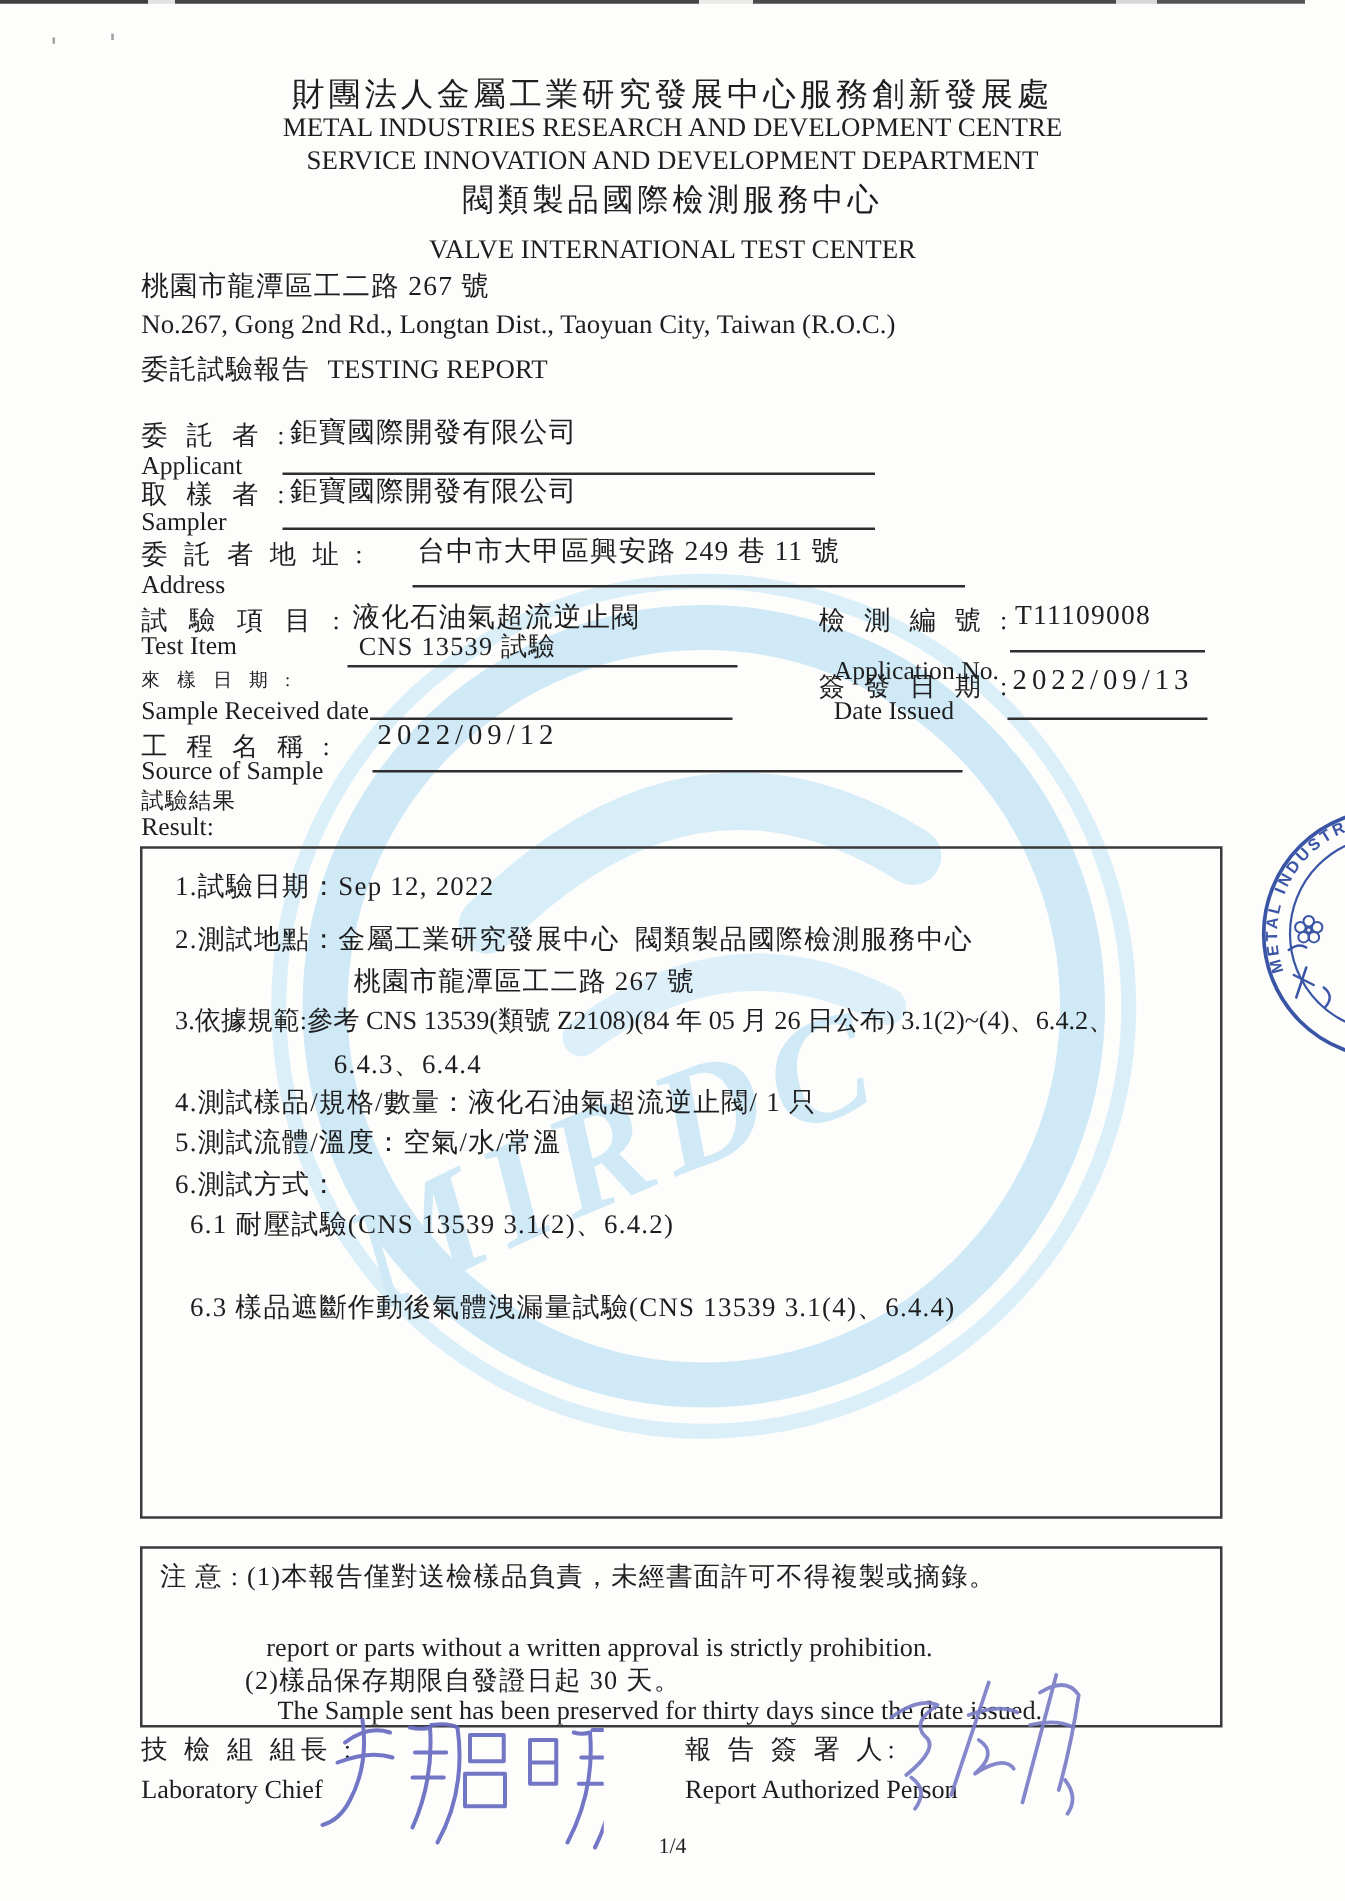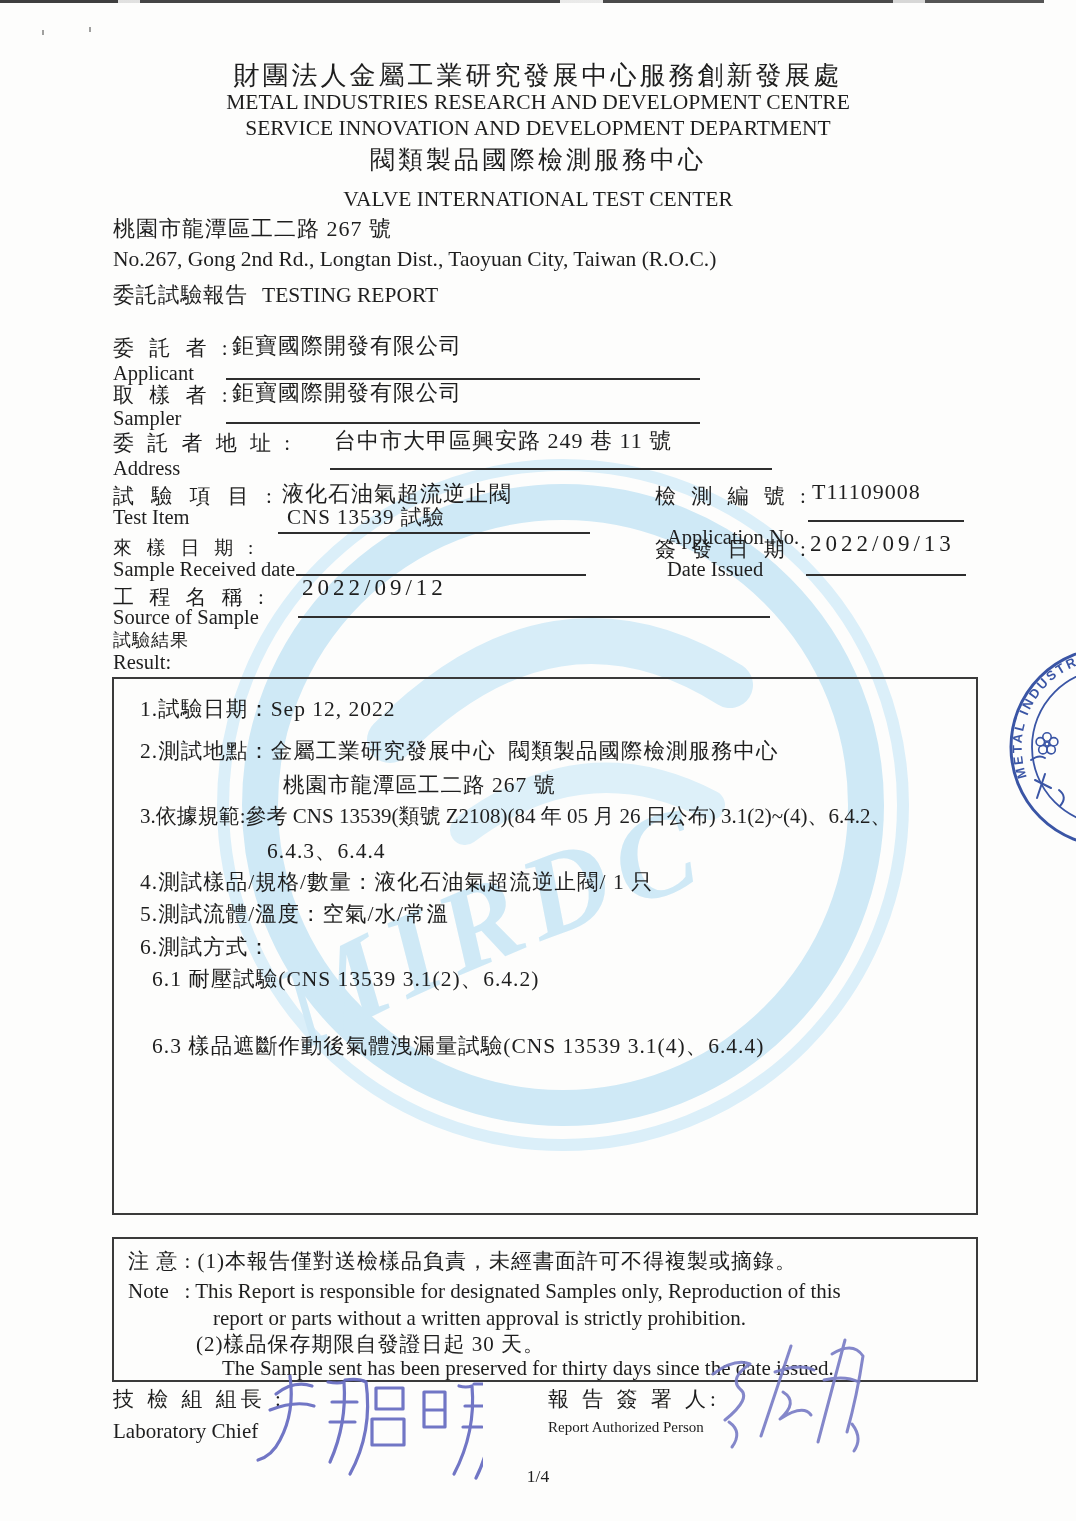--- a/index.html
+++ b/index.html
@@ -96,21 +96,21 @@
   <div class="abs zh" style="left:282px;top:479px;font-size:22px;">液化石油氣超流逆止閥</div>
   <div class="abs" style="left:113px;top:506px;font-size:20.5px;">Test Item</div>
   <div class="abs zh" style="left:287px;top:503px;font-size:21px;">CNS 13539 試驗</div>
   <div class="uline" style="left:278px;top:532px;width:312px;"></div>
 
   <div class="abs zh" style="left:655px;top:482px;font-size:21px;letter-spacing:5px;">檢 測 編 號 :</div>
   <div class="abs" style="left:812px;top:479px;font-size:22px;letter-spacing:1px;">T11109008</div>
   <div class="abs" style="left:667px;top:506px;font-size:20.5px;margin-top:20px;">Application No.</div>
   <div class="uline" style="left:808px;top:520px;width:156px;"></div>
 
-  <div class="abs zh" style="left:113px;top:535px;font-size:19px;letter-spacing:5px;">來 樣 日 期 :</div>
+  <div class="abs zh" style="left:113px;top:535px;font-size:15px;letter-spacing:5px;">來 樣 日 期 :</div>
   <div class="abs" style="left:302px;top:531px;font-size:23px;letter-spacing:4px;margin-top:44px;">2022/09/12</div>
   <div class="abs" style="left:113px;top:558px;font-size:20.5px;">Sample Received date</div>
   <div class="uline" style="left:296px;top:574px;width:290px;"></div>
 
   <div class="abs zh" style="left:655px;top:535px;font-size:21px;letter-spacing:5px;">簽 發 日 期 :</div>
   <div class="abs" style="left:810px;top:531px;font-size:23px;letter-spacing:4px;">2022/09/13</div>
   <div class="abs" style="left:667px;top:558px;font-size:20.5px;">Date Issued</div>
   <div class="uline" style="left:806px;top:574px;width:160px;"></div>
 
   <div class="abs zh" style="left:113px;top:583px;font-size:21px;letter-spacing:5px;">工 程 名 稱 :</div>
@@ -127,29 +127,28 @@
   <div class="abs zh pre" style="left:140px;top:802px;font-size:21px;letter-spacing:0;">3.依據規範:參考 CNS 13539(類號 Z2108)(84 年 05 月 26 日公布) 3.1(2)~(4)、6.4.2、</div>
   <div class="abs zh pre" style="left:267px;top:836px;font-size:21.5px;">6.4.3、6.4.4</div>
   <div class="abs zh pre" style="left:140px;top:867px;font-size:21.5px;">4.測試樣品/規格/數量：液化石油氣超流逆止閥/ 1 只</div>
   <div class="abs zh pre" style="left:140px;top:899px;font-size:21.5px;">5.測試流體/溫度：空氣/水/常溫</div>
   <div class="abs zh pre" style="left:140px;top:932px;font-size:21.5px;">6.測試方式：</div>
   <div class="abs zh pre" style="left:152px;top:964px;font-size:21.5px;">6.1 耐壓試驗(CNS 13539 3.1(2)、6.4.2)</div>
   <div class="abs zh pre" style="left:152px;top:1031px;font-size:21.5px;">6.3 樣品遮斷作動後氣體洩漏量試驗(CNS 13539 3.1(4)、6.4.4)</div>
 
   <div class="box" style="left:112px;top:1237px;width:862px;height:141px;"></div>
   <div class="abs zh pre" style="left:128px;top:1247px;font-size:21px;">注 意 : (1)本報告僅對送檢樣品負責，未經書面許可不得複製或摘錄。</div>
-  <div class="abs pre" style="left:128px;top:1279px;font-size:21px;">Note   : This Report is responsible for designated Samples only, Reproduction of this</div>
   <div class="abs pre" style="left:213px;top:1306px;font-size:21px;">report or parts without a written approval is strictly prohibition.</div>
   <div class="abs zh pre" style="left:196px;top:1330px;font-size:21px;">(2)樣品保存期限自發證日起 30 天。</div>
   <div class="abs pre" style="left:222px;top:1356px;font-size:21px;">The Sample sent has been preserved for thirty days since the date issued.</div>
 
   <div class="abs zh" style="left:113px;top:1385px;font-size:21px;letter-spacing:4px;">技 檢 組 組長 :</div>
   <div class="abs" style="left:113px;top:1419px;font-size:21px;">Laboratory Chief</div>
   <div class="abs zh" style="left:548px;top:1385px;font-size:21px;letter-spacing:4px;text-align:center;">報 告 簽 署 人:</div>
-  <div class="abs" style="left:548px;top:1419px;font-size:15px;">Report Authorized Person</div>
+  <div class="abs" style="left:548px;top:1419px;font-size:21px;">Report Authorized Person</div>
 
   <svg class="abs" style="left:248px;top:1352px;" width="235" height="128" viewBox="0 0 235 128" aria-hidden="true">
     <g stroke="#666bc1" fill="none" stroke-width="3.2" stroke-linecap="round" stroke-linejoin="round" opacity=".92">
       <path d="M28,42 q18,-14 36,-8"></path>
       <path d="M42,24 q5,36 -10,64 q-8,16 -22,20"></path>
       <path d="M22,58 q26,-10 44,-4"></path>
       <path d="M80,30 q10,2 16,0 q3,42 -14,80"></path>
       <path d="M97,28 q14,-2 21,2 q7,50 -16,92"></path>
       <path d="M84,50 h25 M82,70 h25"></path>
       <path d="M128,36 h27 v21 h-27 z"></path>

